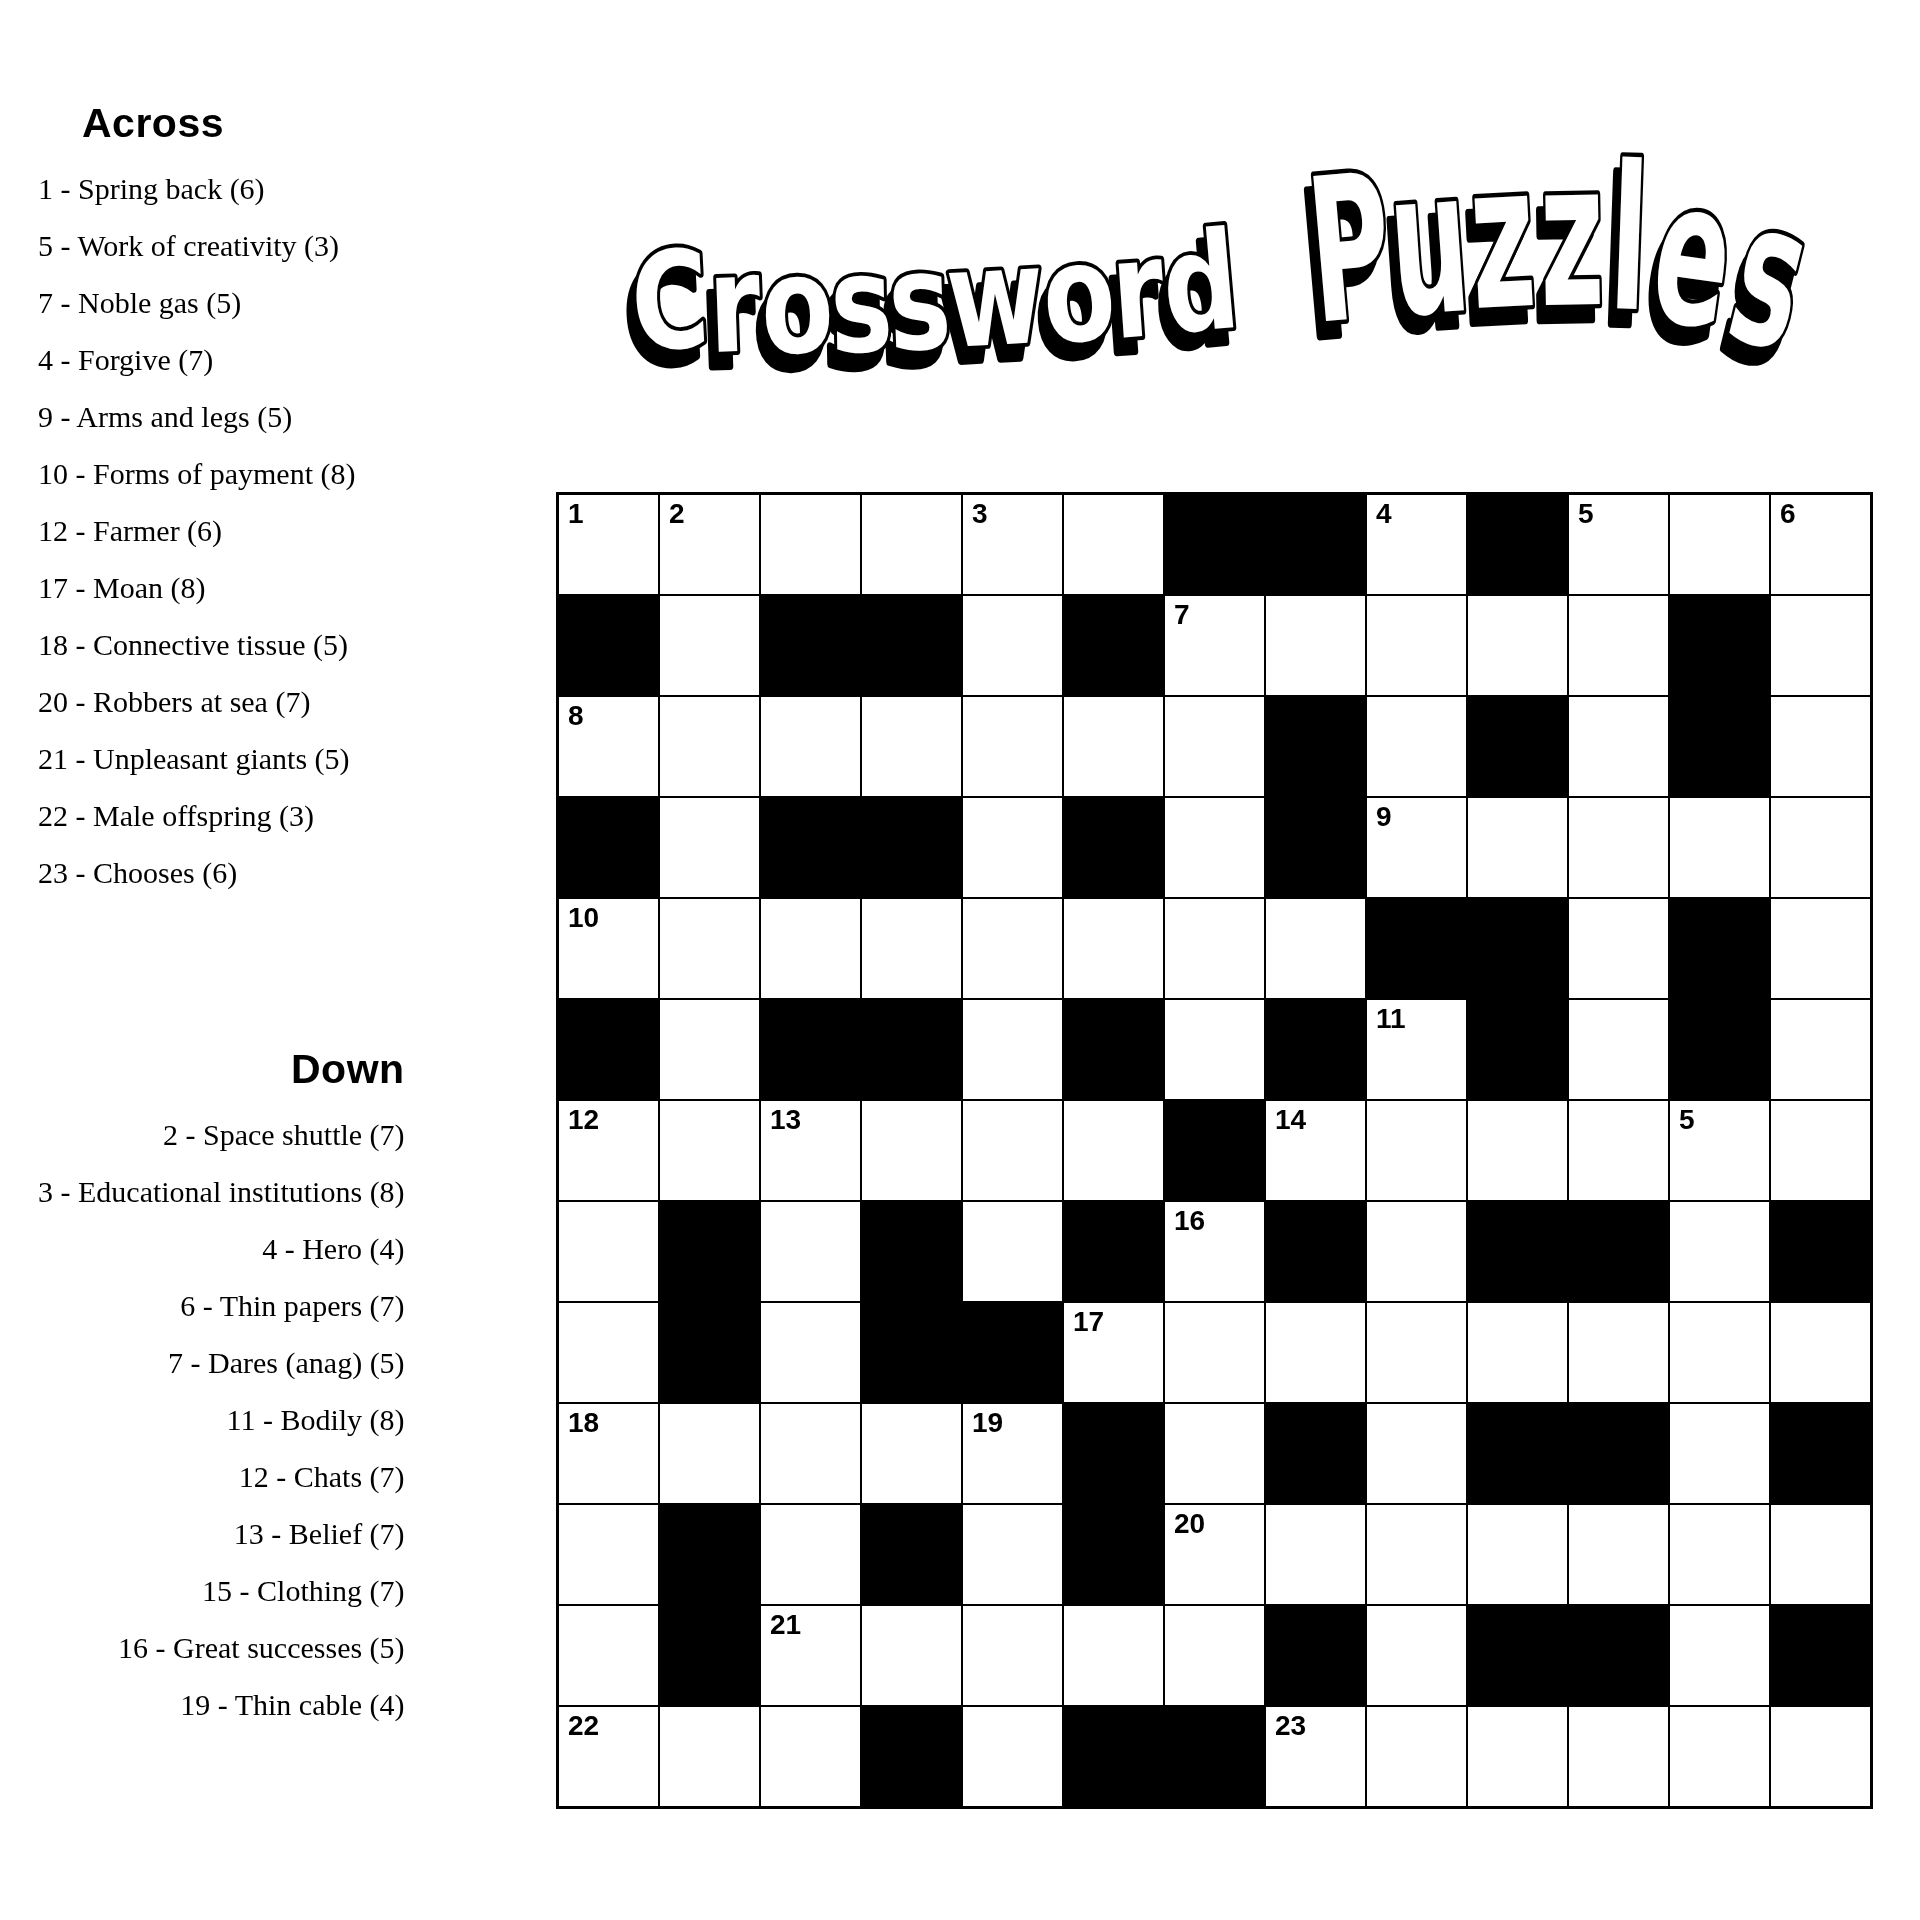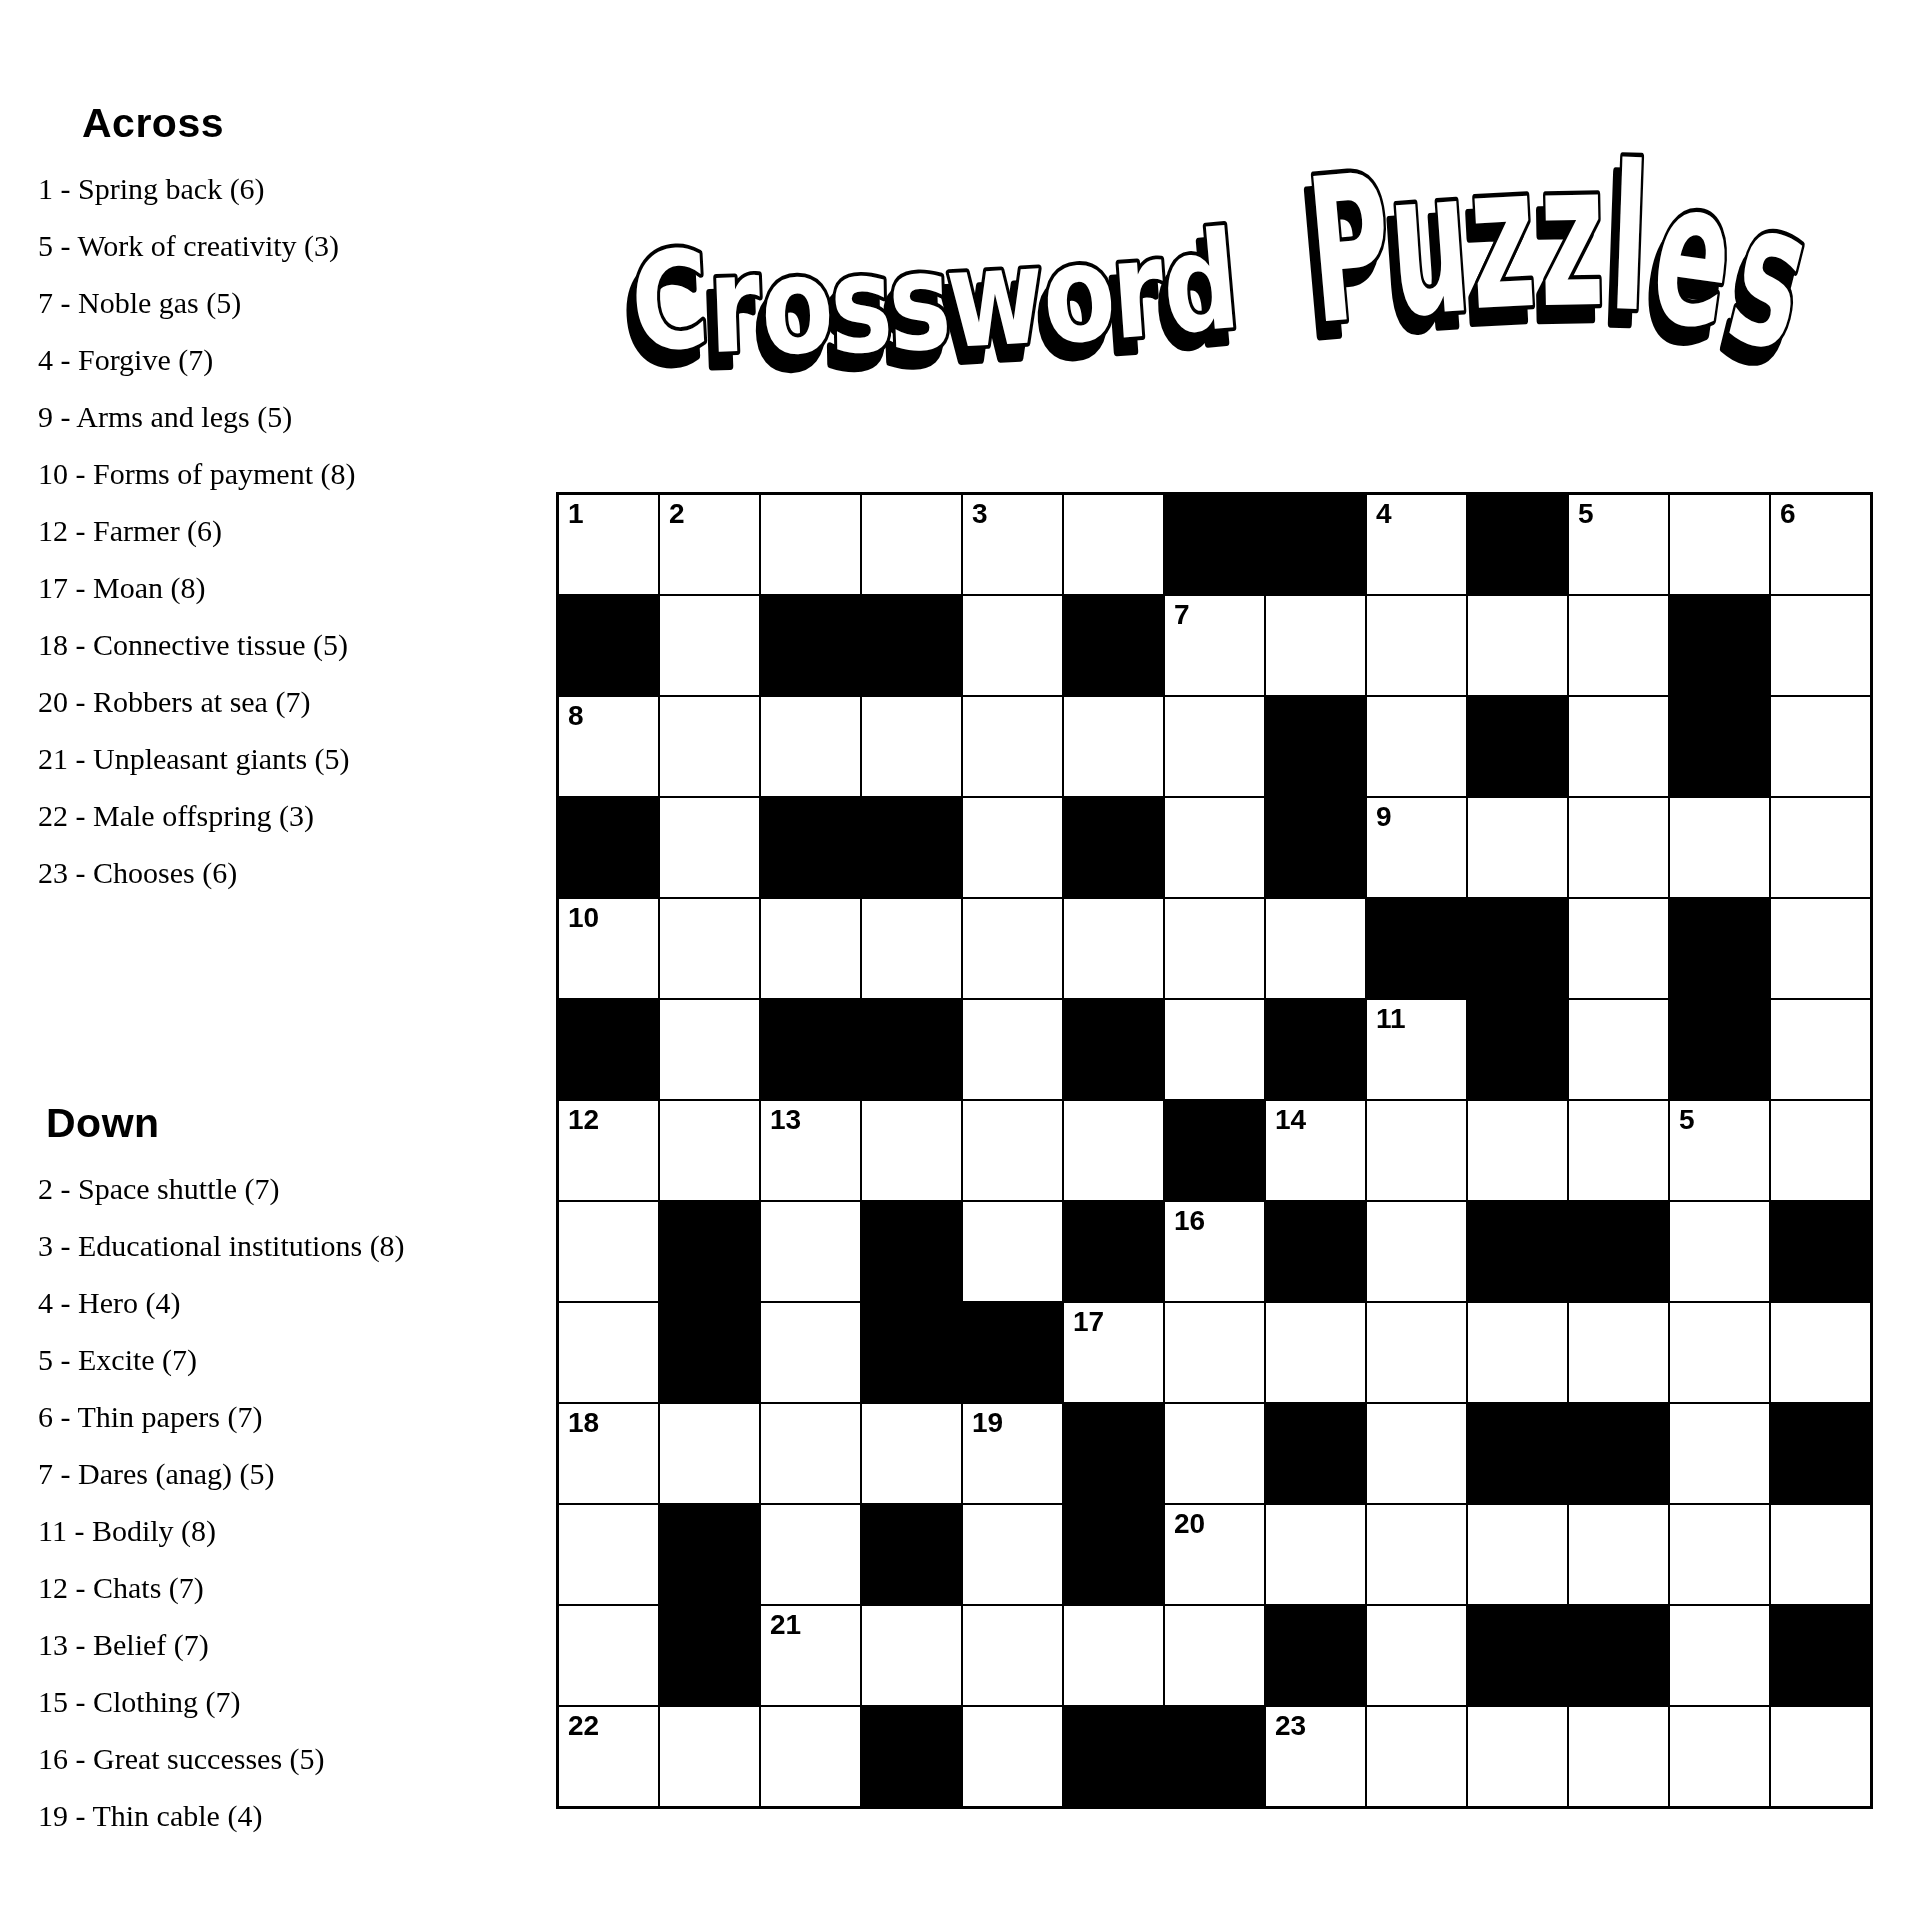--- a/index.html
+++ b/index.html
@@ -9,21 +9,21 @@
     height: 1920px;
     background: #ffffff;
     overflow: hidden;
     font-family: "Liberation Sans", sans-serif;
     color: #000000;
   }
 
   
   .clues { position: absolute; left: 38px; }
   .clues-across { top: 100px; }
-  .clues-down { top: 1100px; }
+  .clues-down { top: 1046px; text-align: right; }
   .clues h2 {
     margin: 0 0 14px 0;
     font-size: 41px;
     font-weight: bold;
     line-height: 46px;
     letter-spacing: 0.5px;
   }
   .clues-across h2 { margin-left: 44px; }
   .clues-down h2 { margin-left: 8px; }
   .clues ul { list-style: none; margin: 0; padding: 0; font-family: Liberation Serif, serif; }
@@ -102,21 +102,20 @@
         <li>23 - Chooses (6)</li>
       </ul>
   </section>
 
   <section class="clues clues-down">
     <h2>Down</h2>
     <ul>
         <li>2 - Space shuttle (7)</li>
         <li>3 - Educational institutions (8)</li>
         <li>4 - Hero (4)</li>
-        <li>5 - Excite (7)</li>
         <li>6 - Thin papers (7)</li>
         <li>7 - Dares (anag) (5)</li>
         <li>11 - Bodily (8)</li>
         <li>12 - Chats (7)</li>
         <li>13 - Belief (7)</li>
         <li>15 - Clothing (7)</li>
         <li>16 - Great successes (5)</li>
         <li>19 - Thin cable (4)</li>
       </ul>
   </section>

